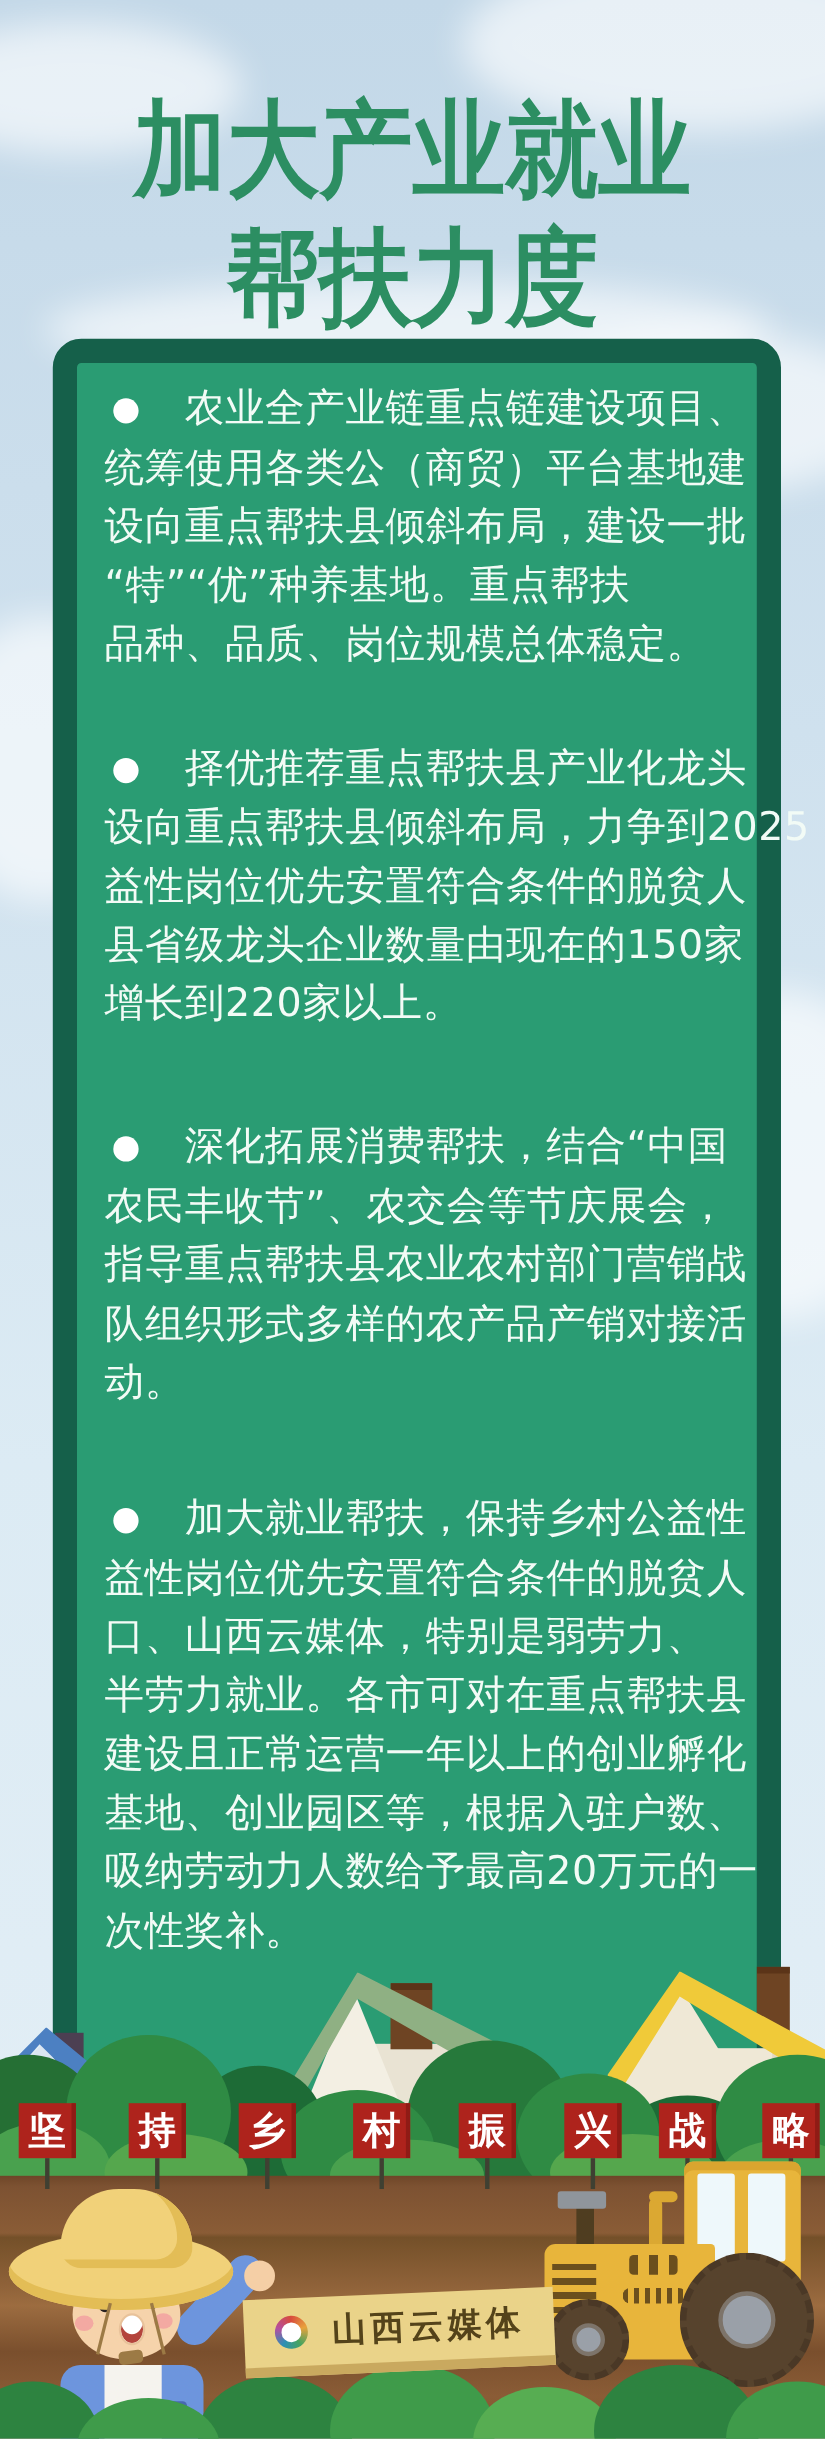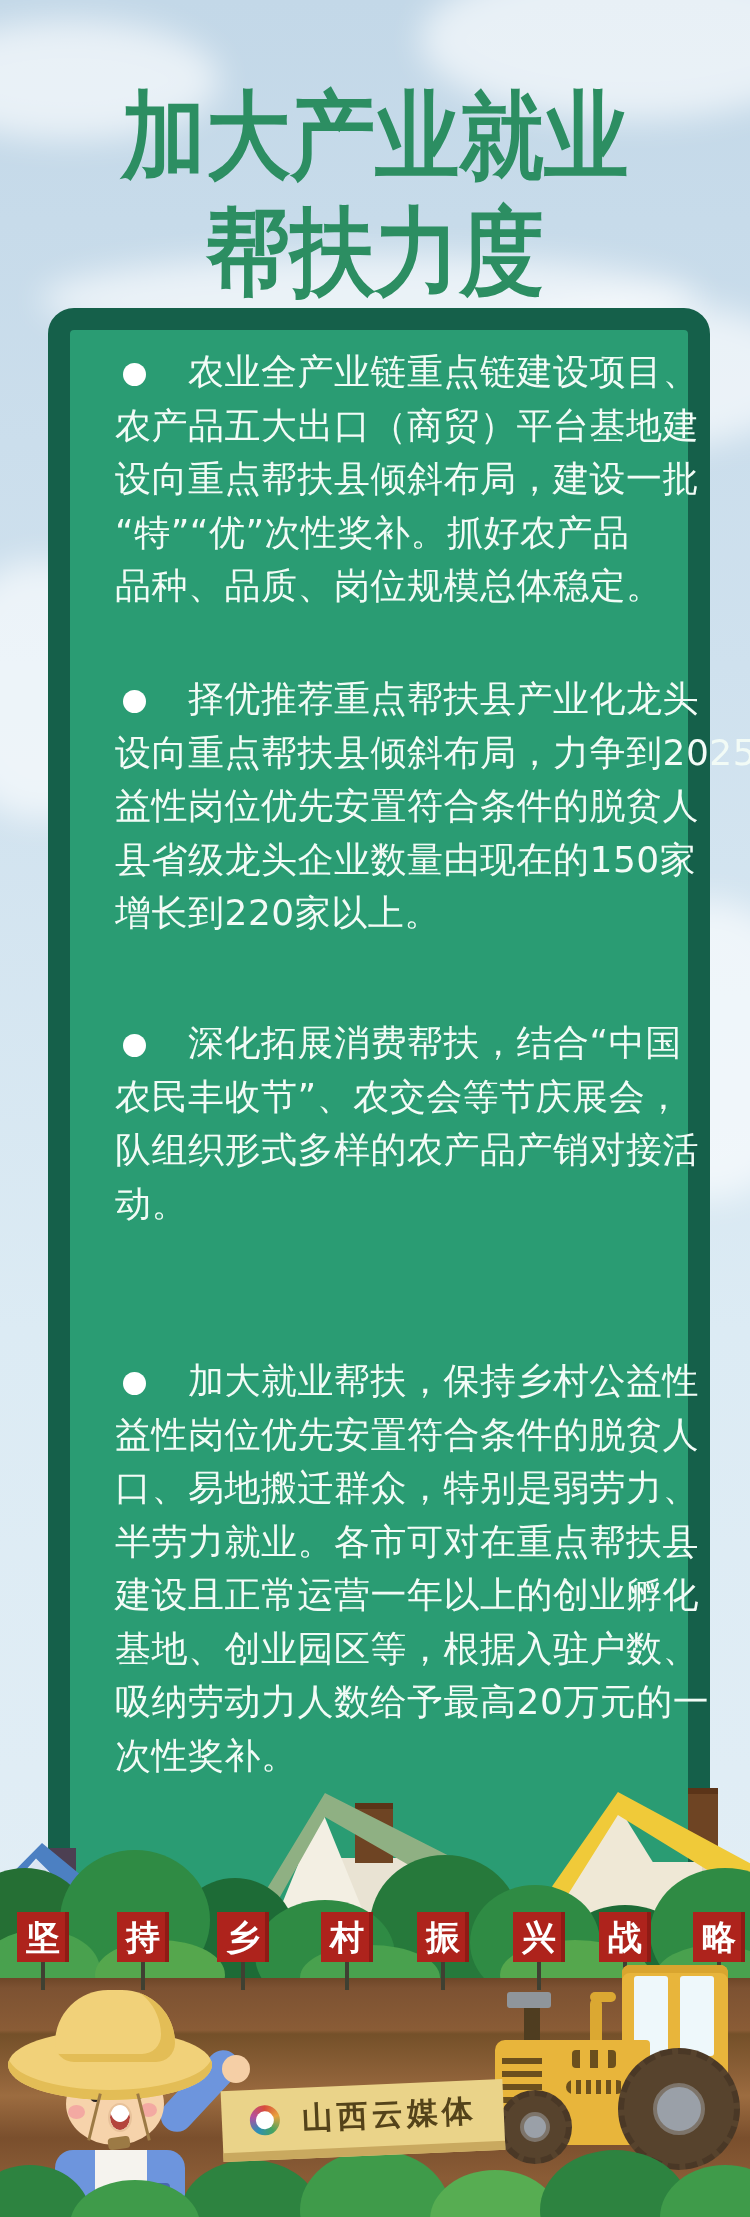--- a/index.html
+++ b/index.html
@@ -10,21 +10,21 @@
   .cloud{position:absolute;background:rgba(255,255,255,.62);border-radius:50%;filter:blur(16px);}
 
   
   .title-line{position:absolute;left:0;width:750px;text-align:center;color:#2c8e62;
         font-family:"DejaVu Serif","Liberation Serif",serif;font-weight:bold;
         font-size:96px;line-height:1;transform:scaleX(.88);}
 
   
   #panel{position:absolute;left:48px;top:308px;width:662px;height:1622px;
          background:#2a9c73;border:22px solid #15604a;border-radius:26px;box-sizing:border-box;}
-  .para{position:absolute;left:25px;width:586px;color:#f2fbf6;font-size:36px;margin-left:20px;}
+  .para{position:absolute;left:25px;width:586px;color:#f2fbf6;font-size:36px;}
   .tline{height:53.5px;line-height:53.5px;white-space:nowrap;letter-spacing:.5px;}
   .bdot{display:inline-block;width:23px;height:23px;border-radius:50%;background:#ffffff;
         margin-left:8px;margin-right:42px;transform:translateY(2px);}
 
   
   .poly{position:absolute;}
   .bush{position:absolute;border-radius:50%;}
   .sign{position:absolute;width:52px;height:50px;background:#ae231c;box-shadow:inset -4px 0 0 #8f1b15;
         color:#fff;font-size:34px;font-weight:bold;text-align:center;line-height:50px;z-index:26;}
   .sign::after{content:"";position:absolute;left:24px;top:50px;width:4px;height:28px;background:#3f4032;}
@@ -61,42 +61,43 @@
   <span class="cloud" style="left:40px;top:255px;width:660px;height:90px;"></span>
   <span class="cloud" style="left:-60px;top:560px;width:200px;height:260px;"></span>
   <span class="cloud" style="left:600px;top:900px;width:220px;height:300px;"></span>
 
   <div class="title-line" style="top:88px;">加大产业就业</div>
   <div class="title-line" style="top:204px;">帮扶力度</div>
 
   <div id="panel">
     <div class="para" style="top:15px;">
         <div class="tline"><span class="bdot"></span>农业全产业链重点链建设项目、</div>
-        <div class="tline">农产品五大出口（商贸）平台基地建</div>
+        <div class="tline">统筹使用各类公（商贸）平台基地建</div>
         <div class="tline">设向重点帮扶县倾斜布局，建设一批</div>
-        <div class="tline">“特”“优”次性奖补。抓好农产品</div>
+        <div class="tline">“特”“优”种养基地。重点帮扶</div>
         <div class="tline">品种、品质、岗位规模总体稳定。</div>
       </div>
     <div class="para" style="top:342px;">
         <div class="tline"><span class="bdot"></span>择优推荐重点帮扶县产业化龙头</div>
         <div class="tline">设向重点帮扶县倾斜布局，力争到2025</div>
         <div class="tline">益性岗位优先安置符合条件的脱贫人</div>
         <div class="tline">县省级龙头企业数量由现在的150家</div>
         <div class="tline">增长到220家以上。</div>
       </div>
     <div class="para" style="top:686px;">
         <div class="tline"><span class="bdot"></span>深化拓展消费帮扶，结合“中国</div>
         <div class="tline">农民丰收节”、农交会等节庆展会，</div>
+        <div class="tline">指导重点帮扶县农业农村部门营销战</div>
         <div class="tline">队组织形式多样的农产品产销对接活</div>
         <div class="tline">动。</div>
       </div>
     <div class="para" style="top:1024px;">
         <div class="tline"><span class="bdot"></span>加大就业帮扶，保持乡村公益性</div>
         <div class="tline">益性岗位优先安置符合条件的脱贫人</div>
-        <div class="tline">口、易地搬迁群众，特别是弱劳力、</div>
+        <div class="tline">口、山西云媒体，特别是弱劳力、</div>
         <div class="tline">半劳力就业。各市可对在重点帮扶县</div>
         <div class="tline">建设且正常运营一年以上的创业孵化</div>
         <div class="tline">基地、创业园区等，根据入驻户数、</div>
         <div class="tline">吸纳劳动力人数给予最高20万元的一</div>
         <div class="tline">次性奖补。</div>
       </div>
   </div>
 
   <div class="poly" style="left:2px;top:1878px;width:82px;height:70px;background:#efe8d8;z-index:8;"></div>
   <div class="poly" style="left:50px;top:1848px;width:26px;height:42px;background:#4c3f52;z-index:9;"></div>

